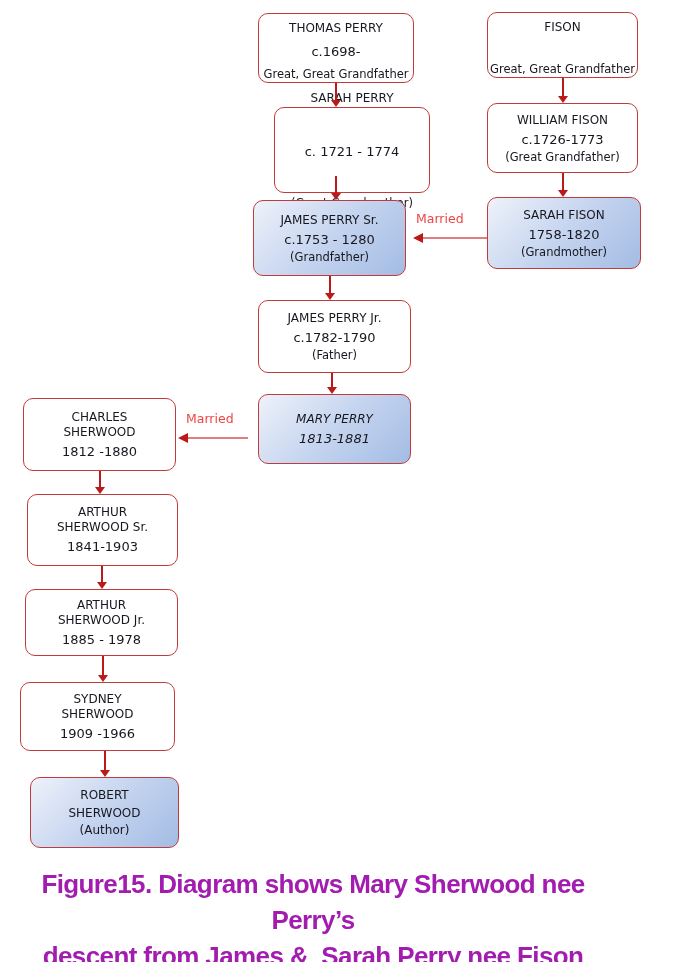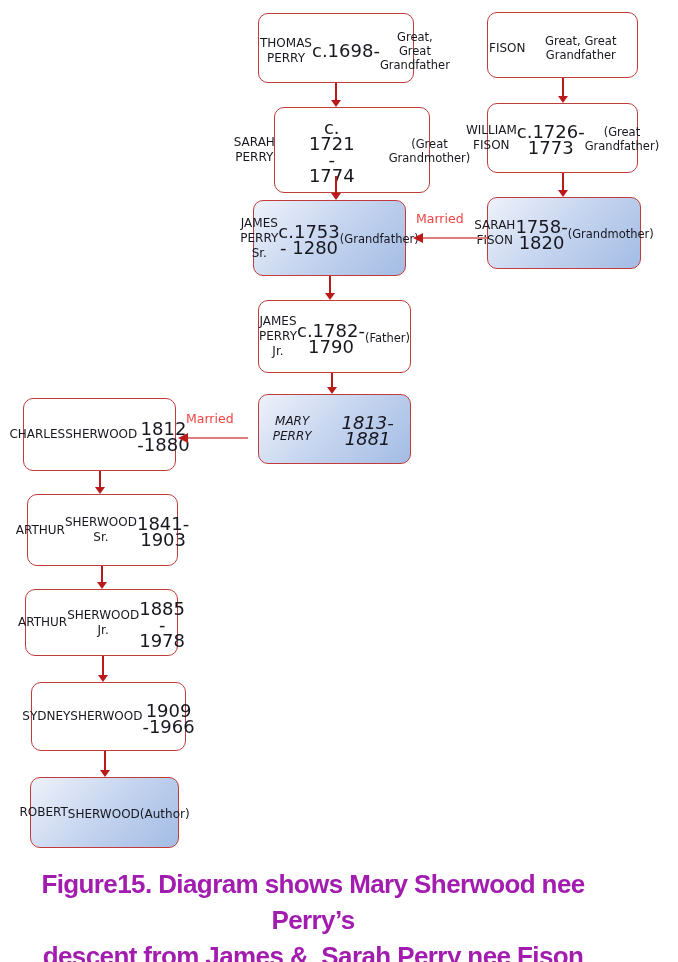--- a/index.html
+++ b/index.html
@@ -12,29 +12,30 @@
     font-family:"DejaVu Sans", sans-serif;
     color:#17171f;
   }
   .node{
     position:absolute;
     box-sizing:border-box;
     background:#ffffff;
     border:1.8px solid #c23b3b;
     border-radius:10px;
     display:flex;
+    flex-direction:column;
     align-items:center;
     justify-content:center;
     text-align:center;
   }
   .node.blue{
     background:linear-gradient(135deg,#eef2fa 0%,#c5d4ef 50%,#a3bce4 100%);
   }
   .l-name{font-size:12px;line-height:15px;}
-  .l-date{font-size:18px;line-height:16px;margin-top:4px;}
+  .l-date{font-size:13px;line-height:16px;margin-top:4px;}
   .l-role{font-size:11.5px;line-height:14px;margin-top:2px;}
   .node.spread{justify-content:space-between;padding:7px 1px 1px;}
   .node.spread .l-date{margin-top:0;}
   .node.spread .l-role{margin-top:0;}
   .node.roomy .l-name{margin-top:3px;}
   .node.roomy .l-name:first-child{margin-top:0;}
   .node.roomy .l-role{font-size:12px;}
   .varrow{
     position:absolute;
     width:2px;
@@ -149,21 +150,21 @@
     <span class="l-name">SHERWOOD Sr.</span>
     <span class="l-date">1841-1903</span>
   </div>
 
   <div class="node" style="left:25px;top:589px;width:153px;height:67px;">
     <span class="l-name">ARTHUR</span>
     <span class="l-name">SHERWOOD Jr.</span>
     <span class="l-date">1885 - 1978</span>
   </div>
 
-  <div class="node" style="left:31px;top:682px;width:155px;height:69px;">
+  <div class="node" style="left:20px;top:682px;width:155px;height:69px;">
     <span class="l-name">SYDNEY</span>
     <span class="l-name">SHERWOOD</span>
     <span class="l-date">1909 -1966</span>
   </div>
 
   <div class="node blue roomy" style="left:30px;top:777px;width:149px;height:71px;">
     <span class="l-name">ROBERT</span>
     <span class="l-name">SHERWOOD</span>
     <span class="l-role">(Author)</span>
   </div>

